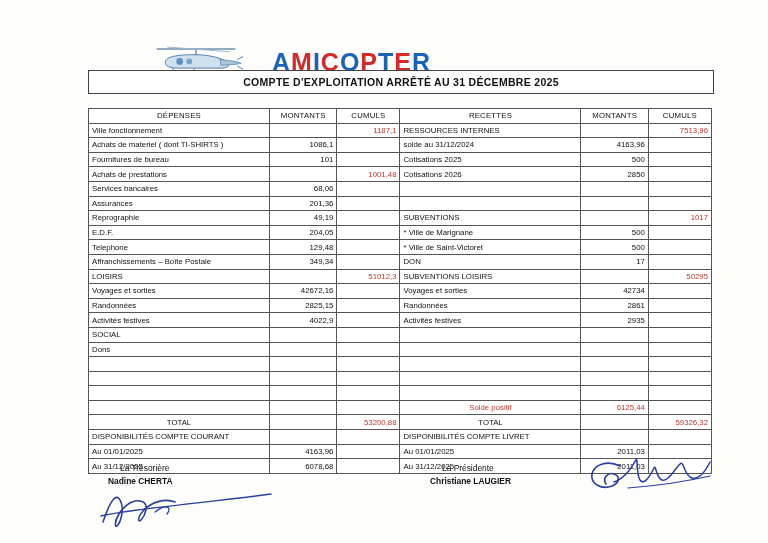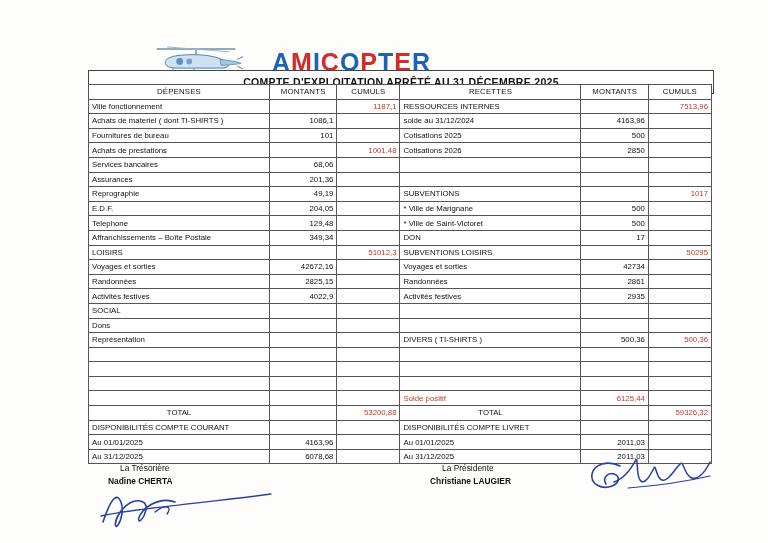--- a/index.html
+++ b/index.html
@@ -67,21 +67,21 @@
   .title-box .t {
     font-size: 10.5px;
     font-weight: bold;
     letter-spacing: 0.3px;
   }
 
   
   table.main {
     position: absolute;
     left: 88px;
-    top: 84px;
+    top: 108px;
     width: 624px;
     border-collapse: collapse;
     table-layout: fixed;
     background: #fff;
   }
   table.main td, table.main th {
     border: 1px solid #555;
     height: 13.6px;
     padding: 0 3px;
     font-size: 7.8px;
@@ -103,21 +103,21 @@
     font-size: 8.6px;
     height: 16px;
     letter-spacing: 0.2px;
   }
   .sect td {
     font-weight: bold;
     font-size: 8.4px;
   }
   .num { text-align: right; font-size: 7.8px; }
   .red { color: #c0392b; }
-  .ctr { }
+  .ctr { text-align: center; }
   .bold { font-weight: bold; }
   .tot td {
     font-weight: bold;
     font-size: 8.6px;
     height: 16px;
   }
   .tot .lab { text-align: center; border-radius: 6px; }
   .blank td { height: 13.6px; }
   .indent { padding-left: 10px; }
   .big { font-size: 8.4px; }
@@ -304,28 +304,20 @@
         <td class="num"></td>
       </tr>
       <tr>
         <td>Dons</td>
         <td class="num"></td>
         <td class="num"></td>
         <td></td>
         <td class="num"></td>
         <td class="num"></td>
       </tr>
-      <tr>
-        <td>Représentation</td>
-        <td class="num"></td>
-        <td class="num"></td>
-        <td class="bold big">DIVERS ( TI-SHIRTS )</td>
-        <td class="num">500,36</td>
-        <td class="num red">500,36</td>
-      </tr>
       <tr class="blank">
         <td></td>
         <td class="num"></td>
         <td class="num"></td>
         <td></td>
         <td class="num"></td>
         <td class="num"></td>
       </tr>
       <tr class="blank">
         <td></td>

